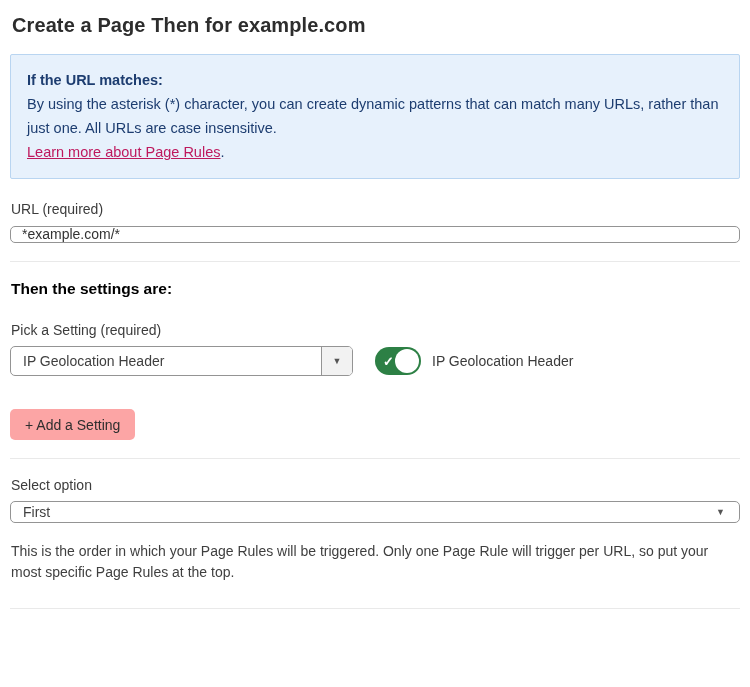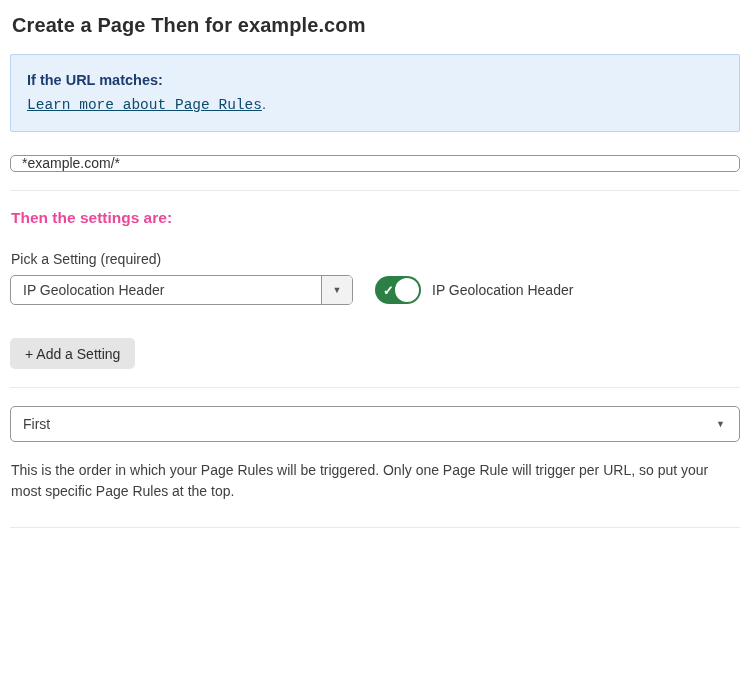--- a/index.html
+++ b/index.html
@@ -26,24 +26,23 @@
     border-radius: 2px;
     padding: 13px 16px 14px 16px;
     color: #1d3d70;
     font-size: 14.5px;
     line-height: 24px;
     margin-bottom: 22px;
   }
   .info-heading { font-weight: bold; }
   .info-body { max-width: 700px; }
   .info-link-line a {
-    color: #0c4a6e;
+    color: #be185d;
     text-decoration: underline;
     cursor: pointer;
-    font-family: Liberation Mono, monospace;
   }
   
   .field-label {
     display: block;
     font-size: 14px;
     color: #3c3c3c;
     margin: 0 0 8px 1px;
   }
   .text-input {
     width: 100%;
@@ -63,21 +62,21 @@
     margin: 7px 0 0 1px;
   }
   .divider {
     border: none;
     border-top: 1px solid #e9e9e9;
     margin: 18px 0;
   }
   .section-heading {
     font-size: 15.5px;
     font-weight: bold;
-    color: #ec4899;
+    color: #000000;
     margin: 0 0 24px 1px;
   }
   
   .setting-row {
     display: flex;
     align-items: center;
   }
   .dropdown {
     display: flex;
     align-items: stretch;
@@ -153,31 +152,31 @@
     justify-content: center;
     height: 31px;
     border: none;
     border-radius: 5px;
     font-family: "Liberation Sans", sans-serif;
     font-size: 14px;
     cursor: pointer;
     padding: 0 15px;
   }
   .btn-gray {
-    background: #e5e5e5;
+    background: #fca5a5;
     color: #2e2e2e;
   }
   .add-setting-btn { margin-top: 33px; }
   
   .select-box {
     position: relative;
     display: flex;
     align-items: center;
     width: 100%;
-    height: 36px;
+    height: 22px;
     border: 1px solid #949494;
     border-radius: 5px;
     background: #ffffff;
     padding: 0 14px 0 12px;
     font-size: 14px;
     color: #3f3f3f;
     cursor: pointer;
   }
   .select-box .select-value { flex: 1; }
   .order-helper {
@@ -190,24 +189,26 @@
   .footer-divider { margin: 25px 0 0 0; }
   .mb8 { margin-bottom: 8px; }
 </style>
 </head>
 <body>
 
 <h1 class="page-title">Create a Page Then for example.com</h1>
 
 <div class="info-box">
   <div class="info-heading">If the URL matches:</div>
+  <div class="info-body">By using the asterisk (*) character, you can create dynamic patterns that can match many URLs, rather than just one. All URLs are case insensitive.</div>
   <div class="info-link-line"><a href="#">Learn more about Page Rules</a><span>.</span></div>
 </div>
 
 <div class="url-section">
+  <label class="field-label">URL (required)</label>
   <input type="text" class="text-input" value="*example.com/*" style="">
 </div>
 
 <hr class="divider">
 
 <div class="settings-section">
   <h2 class="section-heading">Then the settings are:</h2>
   <label class="field-label">Pick a Setting (required)</label>
   <div class="setting-row">
     <div class="dropdown">
@@ -221,20 +222,21 @@
       <span class="toggle-knob"></span>
     </div>
     <span class="toggle-text">IP Geolocation Header</span>
   </div>
   <button class="btn btn-gray add-setting-btn">+ Add a Setting</button>
 </div>
 
 <hr class="divider">
 
 <div class="order-section">
+  <label class="field-label">Select option</label>
   <div class="select-box">
     <span class="select-value">First</span>
     <span class="select-arrow">▼</span>
   </div>
   <p class="order-helper">This is the order in which your Page Rules will be triggered. Only one Page Rule will trigger per URL, so put your most specific Page Rules at the top.</p>
 </div>
 
 <hr class="divider footer-divider">
 
 </body></html>

